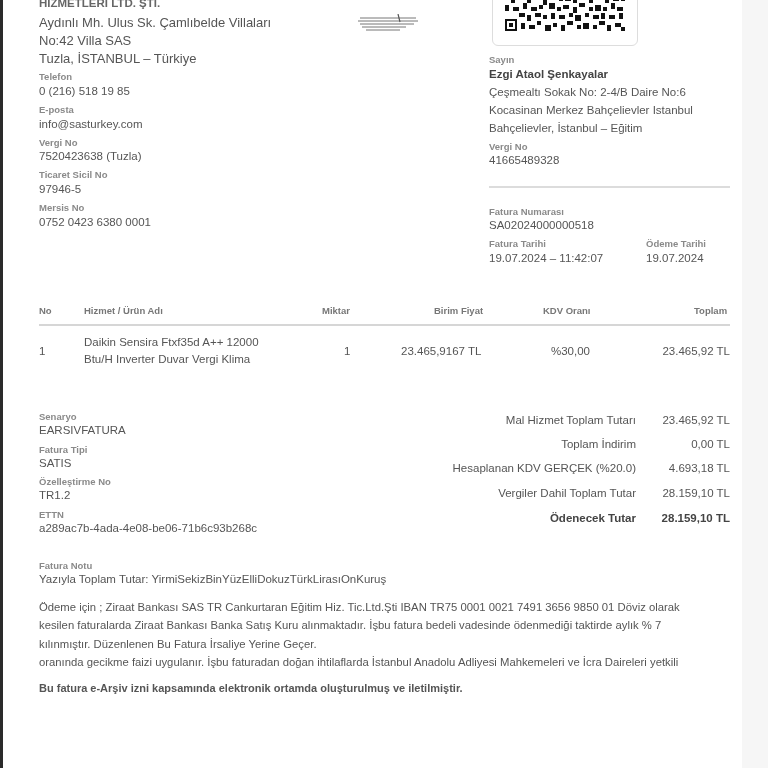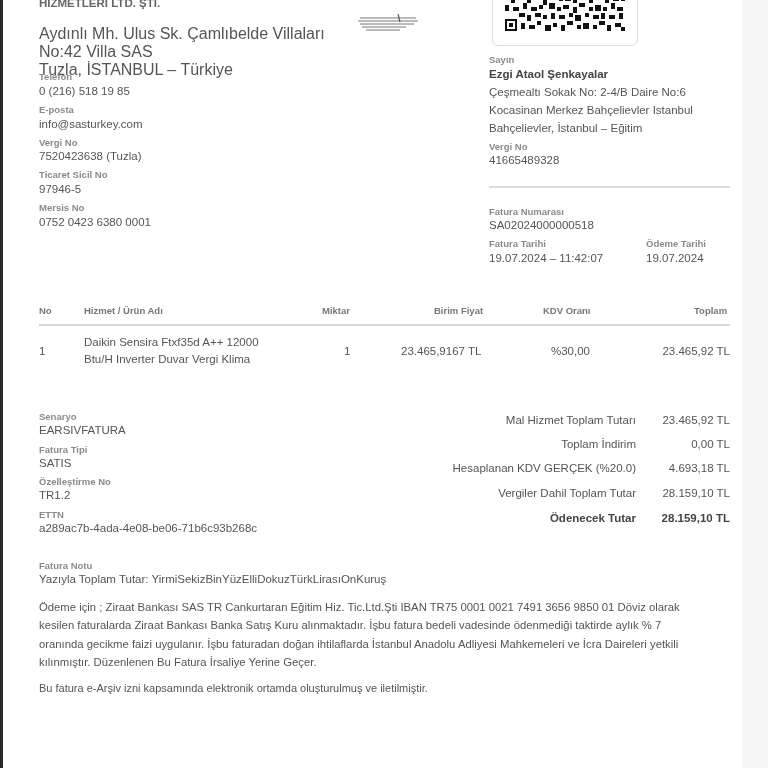--- a/index.html
+++ b/index.html
@@ -8,41 +8,41 @@
     background: #ffffff;
     font-family: "Liberation Sans", sans-serif;
     color: #555;
   }
   .left-edge { position: absolute; left: 0; top: 0; width: 3px; height: 768px; background: #2a2a2a; }
   .right-edge { position: absolute; right: 0; top: 0; width: 26px; height: 768px; background: #f6f6f6; }
   .abs { position: absolute; }
   .lbl { font-size: 9.5px; color: #8a8a8a; font-weight: bold; line-height: 12px; }
   .val { font-size: 11.5px; color: #555; line-height: 16px; }
   .company-name { left: 39px; top: -3px; font-size: 11.5px; font-weight: bold; color: #666; }
-  .addr { left: 39px; font-size: 16px; color: #555; line-height: 17.5px; margin-top: 11px; }
+  .addr { left: 39px; font-size: 13px; color: #555; line-height: 17.5px; }
 
   .qr {
     left: 492px; top: -10px; width: 124px; height: 46px;
     border: 1px solid #ddd; border-radius: 6px; padding: 4px 10px; background: #fff;
   }
   .qr svg { display: block; }
   .stamp { left: 356px; top: 14px; width: 64px; height: 20px; }
 
   .hr { position: absolute; height: 2px; background: #dcdcdc; }
 
   .table-head { position: absolute; top: 305px; font-size: 9.5px; font-weight: bold; color: #777; }
   .cell { position: absolute; font-size: 11.5px; color: #555; line-height: 17px; }
 
   .sum-row { position: absolute; left: 430px; width: 300px; height: 16px; font-size: 11.5px; color: #555; }
   .sum-row .k { position: absolute; right: 94px; white-space: nowrap; text-align: right; }
   .sum-row .v { position: absolute; right: 0; white-space: nowrap; }
   .sum-row.bold { font-weight: bold; color: #444; }
 
   .para { position: absolute; left: 39px; width: 690px; font-size: 11.3px; line-height: 18.3px; color: #555; }
-  .footer-bold { position: absolute; left: 39px; top: 682px; font-size: 11px; font-weight: normal; color: #555; }
+  .footer-bold { position: absolute; left: 39px; top: 682px; font-size: 11px; font-weight: bold; color: #555; }
 </style>
 </head>
 <body>
 
 <div class="left-edge"></div>
 <div class="right-edge"></div>
 
 <div class="abs company-name">HİZMETLERİ LTD. ŞTİ.</div>
 <div class="abs addr" style="top:14px">Aydınlı Mh. Ulus Sk. Çamlıbelde Villaları</div>
 <div class="abs addr" style="top:32px">No:42 Villa SAS</div>
@@ -210,17 +210,17 @@
     <span class="v">28.159,10 TL</span>
   </div>
 </div>
 
 <div class="abs lbl" style="left:39px;top:560px">Fatura Notu</div>
 <div class="abs val" style="left:39px;top:571px">Yazıyla Toplam Tutar: YirmiSekizBinYüzElliDokuzTürkLirasıOnKuruş</div>
 
 <div class="para" style="top:598px">
   <div>Ödeme için ; Ziraat Bankası SAS TR Cankurtaran Eğitim Hiz. Tic.Ltd.Şti IBAN TR75 0001 0021 7491 3656 9850 01 Döviz olarak</div>
   <div>kesilen faturalarda Ziraat Bankası Banka Satış Kuru alınmaktadır. İşbu fatura bedeli vadesinde ödenmediği taktirde aylık % 7</div>
+  <div>kılınmıştır. Düzenlenen Bu Fatura İrsaliye Yerine Geçer.</div>
   <div>oranında gecikme faizi uygulanır. İşbu faturadan doğan ihtilaflarda İstanbul Anadolu Adliyesi Mahkemeleri ve İcra Daireleri yetkili</div>
-  <div>kılınmıştır. Düzenlenen Bu Fatura İrsaliye Yerine Geçer.</div>
 </div>
 
 <div class="footer-bold">Bu fatura e-Arşiv izni kapsamında elektronik ortamda oluşturulmuş ve iletilmiştir.</div>
 
 </body></html>

